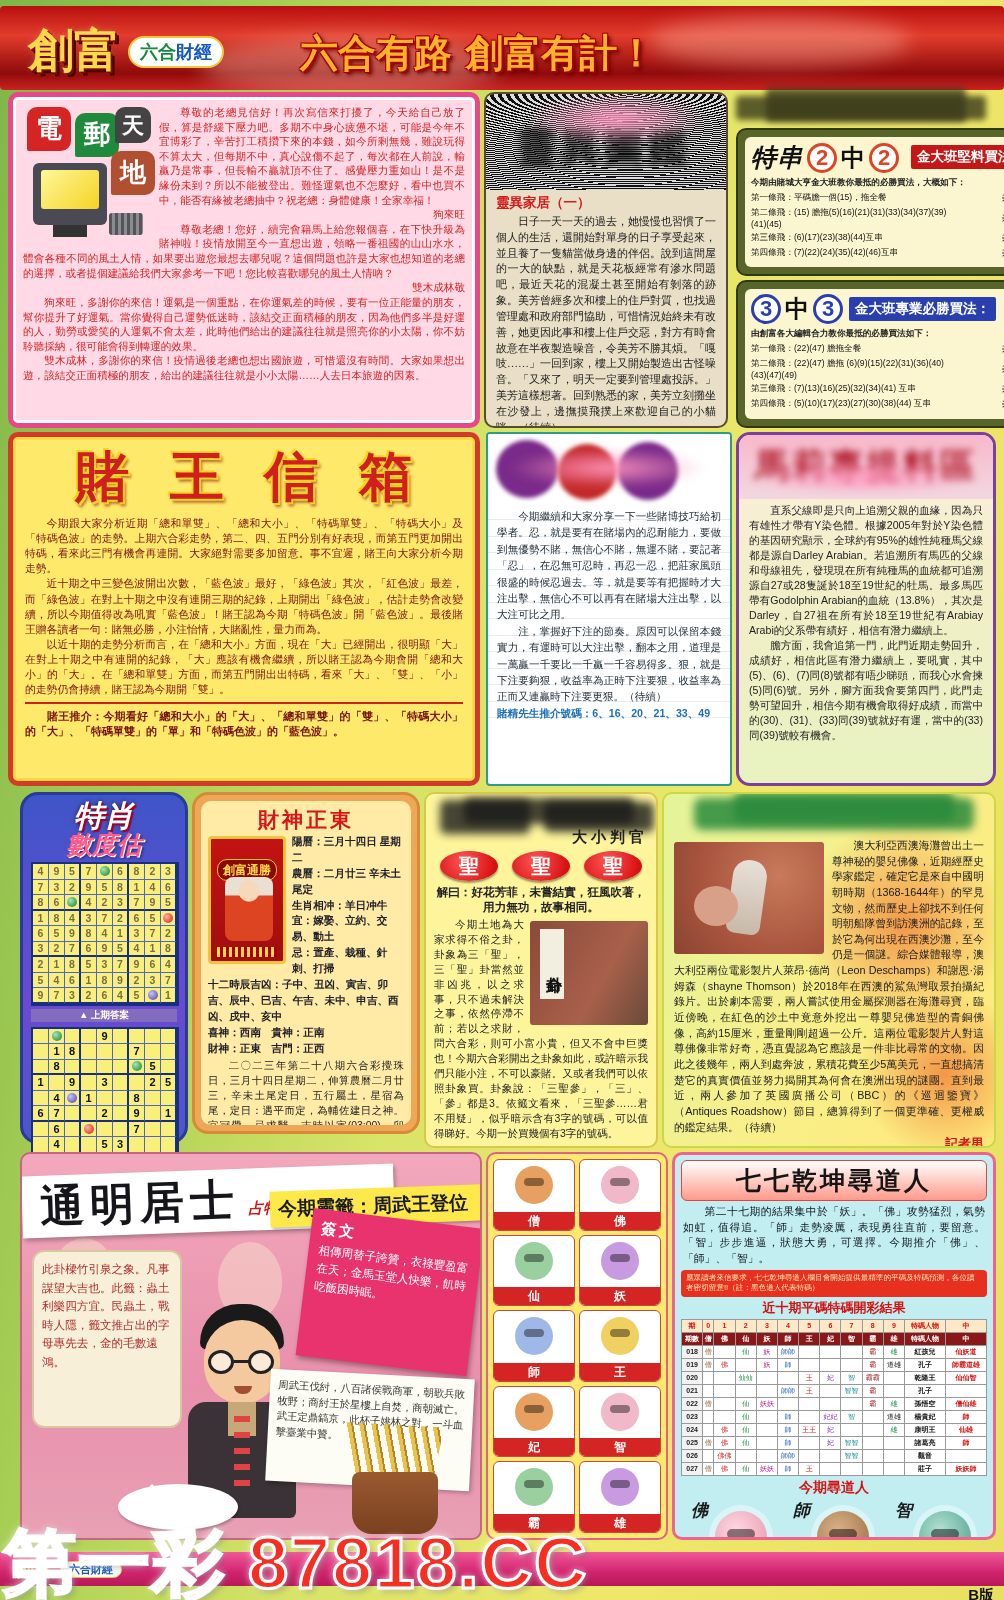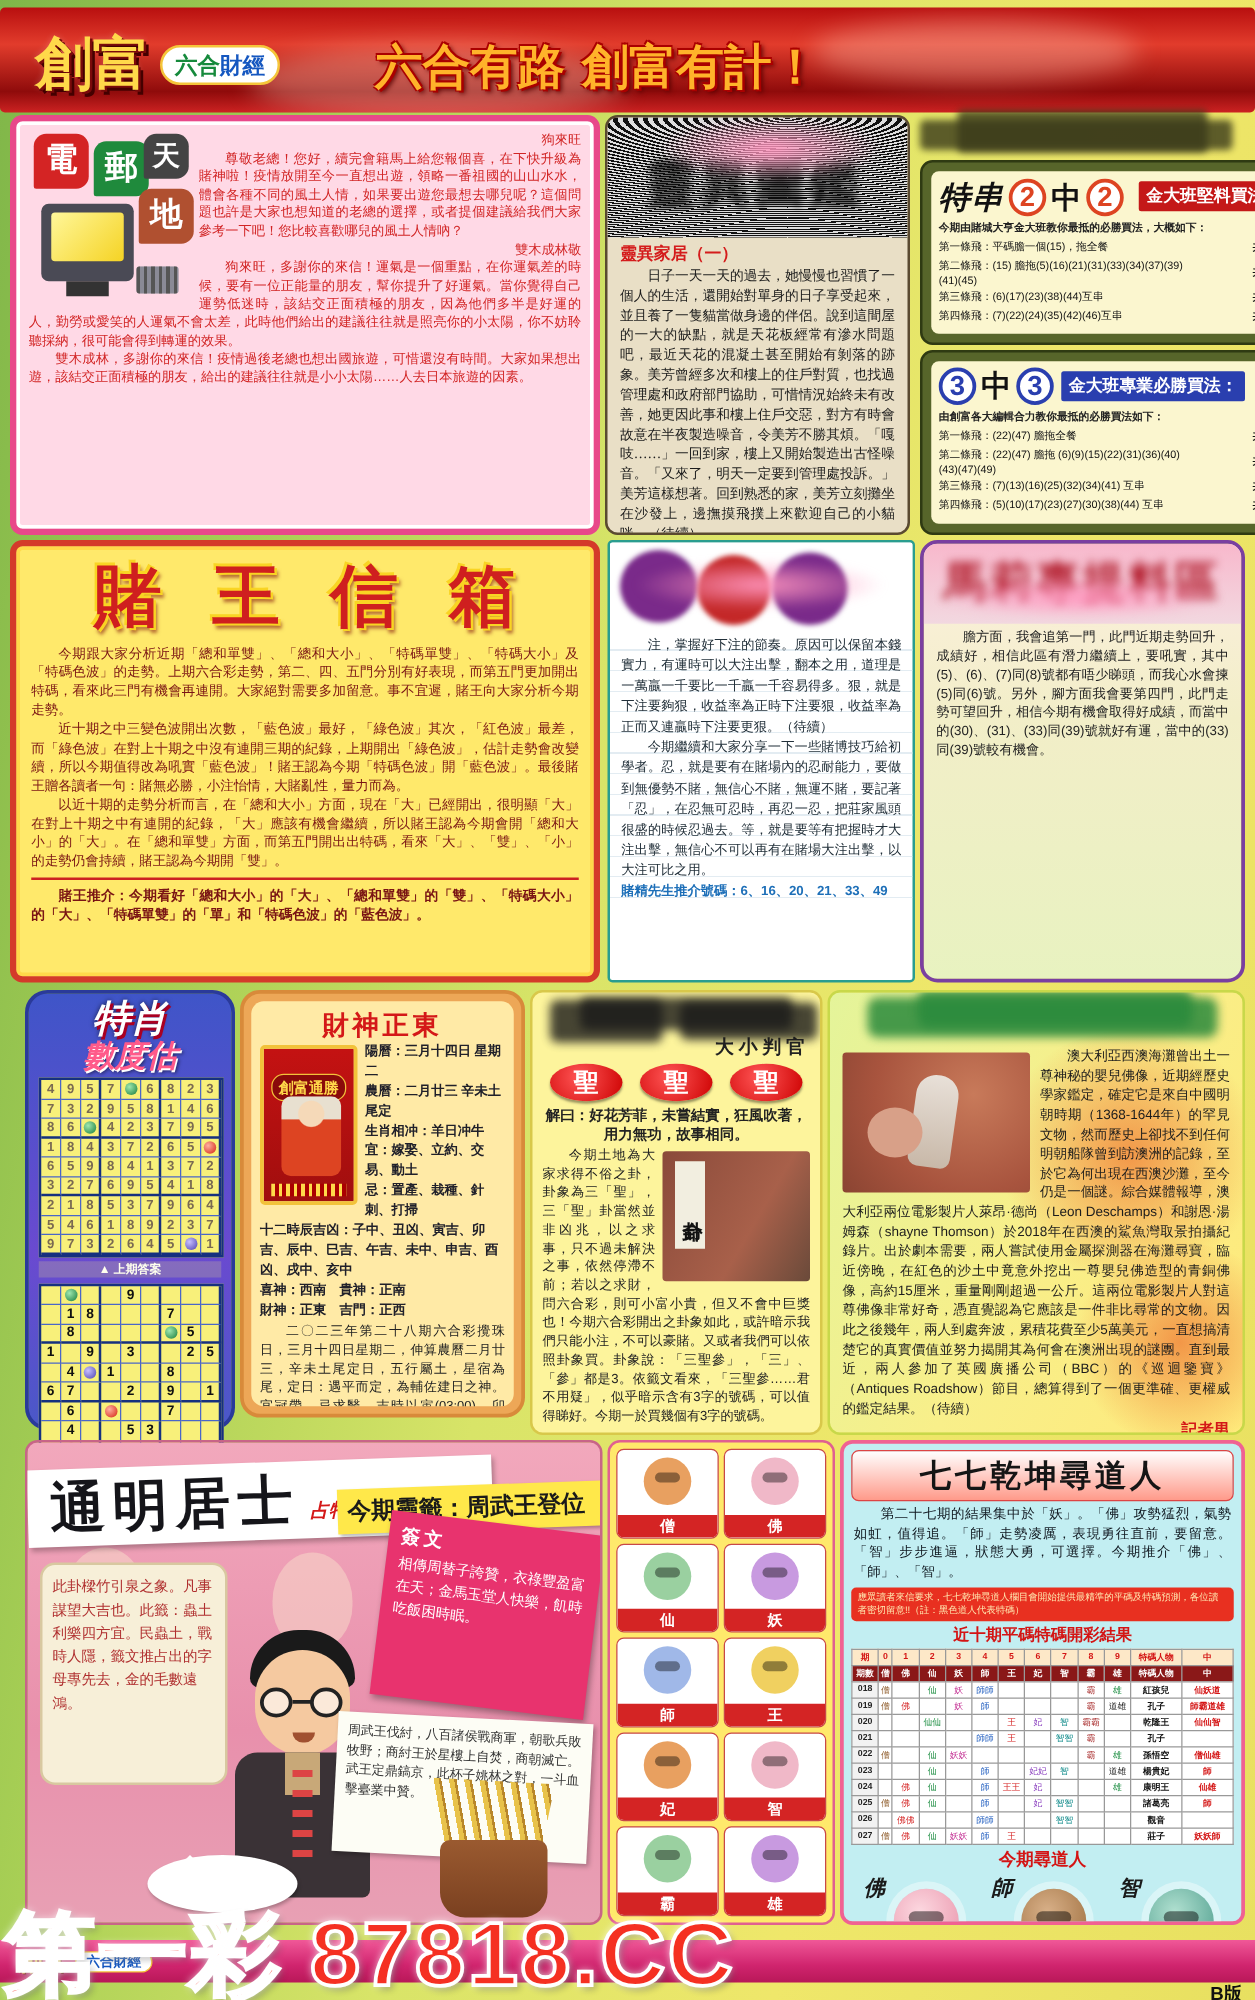--- a/index.html
+++ b/index.html
@@ -259,20 +259,21 @@
     <div class="logo-pill"><b>六合</b><span>財經</span></div>
     <div class="slogan">六合有路 創富有計！</div>
   </div>
 
   <div class="sec sec-email">
     <div class="email-logo">
       <div style="display:contents"><span class="ch">電</span><span class="ch">郵</span><span class="ch">天</span><span class="ch">地</span></div>
       <div class="monitor"></div>
       <div class="kbd"></div>
     </div>
+    <p class="p">尊敬的老總見信好！再次寫信來打擾了，今天給自己放了假，算是舒緩下壓力吧。多期不中身心疲憊不堪，可能是今年不宜博彩了，辛苦打工積攢下來的本錢，如今所剩無幾，雖說玩得不算太大，但每期不中，真心說傷不起了，每次都在人前說，輸贏乃是常事，但長輸不贏就頂不住了。感覺壓力重如山！是不是緣份未到？所以不能被登出。難怪運氣也不怎麼好，看中也買不中，能否有緣被老總抽中？祝老總：身體健康！全家幸福！</p>
     <p class="p sig">狗來旺</p>
     <p class="p">尊敬老總！您好，續完會籍馬上給您報個喜，在下快升級為賭神啦！疫情放開至今一直想出遊，領略一番祖國的山山水水，體會各種不同的風土人情，如果要出遊您最想去哪兒呢？這個問題也許是大家也想知道的老總的選擇，或者提個建議給我們大家參考一下吧！您比較喜歡哪兒的風土人情吶？</p>
     <p class="p sig">雙木成林敬</p>
     <p class="p">狗來旺，多謝你的來信！運氣是一個重點，在你運氣差的時候，要有一位正能量的朋友，幫你提升了好運氣。當你覺得自己運勢低迷時，該結交正面積極的朋友，因為他們多半是好運的人，勤勞或愛笑的人運氣不會太差，此時他們給出的建議往往就是照亮你的小太陽，你不妨聆聽採納，很可能會得到轉運的效果。</p>
     <p class="p">雙木成林，多謝你的來信！疫情過後老總也想出國旅遊，可惜還沒有時間。大家如果想出遊，該結交正面積極的朋友，給出的建議往往就是小小太陽……人去日本旅遊的因素。</p>
   </div>
 
   <div class="sec sec-ghost">
     <div class="ghost-top">
       <div class="btitle">靈異圖鑑</div>
@@ -365,32 +366,33 @@
   </div>
 
   <div class="sec sec-tips">
     <div class="tips-head">
       <i class="c1"></i>
         <i class="c2"></i>
         <i class="c3"></i>
       <i class="smear" style="left:20px;top:14px;width:200px;height:40px;"></i>
     </div>
     <div class="tips-body">
+      <p class="p">今期繼續和大家分享一下一些賭博技巧給初學者。忍，就是要有在賭場內的忍耐能力，要做到無優勢不賭，無信心不賭，無運不賭，要記著「忍」，在忍無可忍時，再忍一忍，把莊家風頭很盛的時候忍過去。等，就是要等有把握時才大注出擊，無信心不可以再有在賭場大注出擊，以大注可比之用。</p>
       <p class="p">注，掌握好下注的節奏。原因可以保留本錢實力，有運時可以大注出擊，翻本之用，道理是一萬贏一千要比一千贏一千容易得多。狠，就是下注要夠狠，收益率為正時下注要狠，收益率為正而又連贏時下注要更狠。（待續）</p>
-      <p class="p">今期繼續和大家分享一下一些賭博技巧給初學者。忍，就是要有在賭場內的忍耐能力，要做到無優勢不賭，無信心不賭，無運不賭，要記著「忍」，在忍無可忍時，再忍一忍，把莊家風頭很盛的時候忍過去。等，就是要等有把握時才大注出擊，無信心不可以再有在賭場大注出擊，以大注可比之用。</p>
       <p class="p tips-reco">賭精先生推介號碼：6、16、20、21、33、49</p>
     </div>
   </div>
 
   <div class="sec sec-horse">
     <div class="horse-head">
       <span class="ht">馬莉專提料區</span>
       <i class="smear" style="left:10px;top:26px;width:230px;height:34px;"></i>
     </div>
     <div class="horse-body">
+      <p class="p">直系父線即是只向上追溯父親的血緣，因為只有雄性才帶有Y染色體。根據2005年對於Y染色體的基因研究顯示，全球約有95%的雄性純種馬父線都是源自Darley Arabian。若追溯所有馬匹的父線和母線祖先，發現現在所有純種馬的血統都可追溯源自27或28隻誕於18至19世紀的牡馬。最多馬匹帶有Godolphin Arabian的血統（13.8%），其次是Darley，自27祖在所有於18至19世紀有Arabiay Arabi的父系帶有績好，相信有潛力繼續上。</p>
       <p class="p">膽方面，我會追第一門，此門近期走勢回升，成績好，相信此區有潛力繼續上，要吼實，其中(5)、(6)、(7)同(8)號都有唔少睇頭，而我心水會揀(5)同(6)號。另外，腳方面我會要第四門，此門走勢可望回升，相信今期有機會取得好成績，而當中的(30)、(31)、(33)同(39)號就好有運，當中的(33)同(39)號較有機會。</p>
     </div>
   </div>
 
   <div class="sec sec-sudoku">
     <div class="sud-title">
       <div class="t1">特肖</div>
       <div class="t2">數度估</div>
     </div>
     <div class="sud-grid answer">

